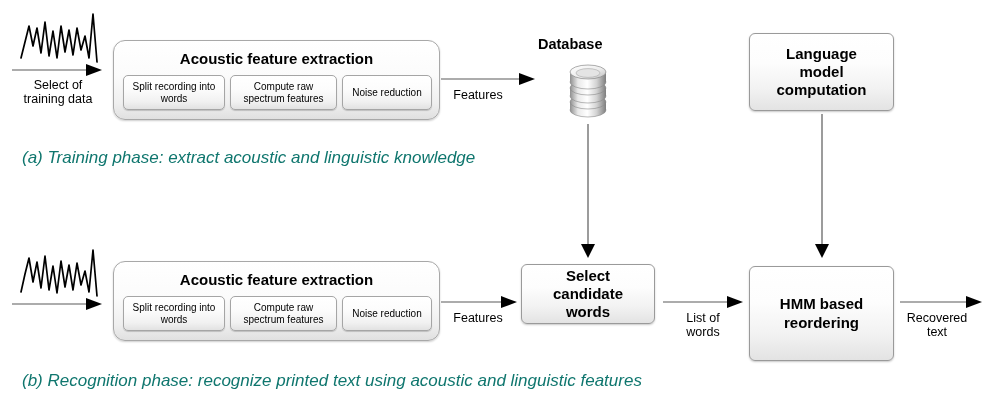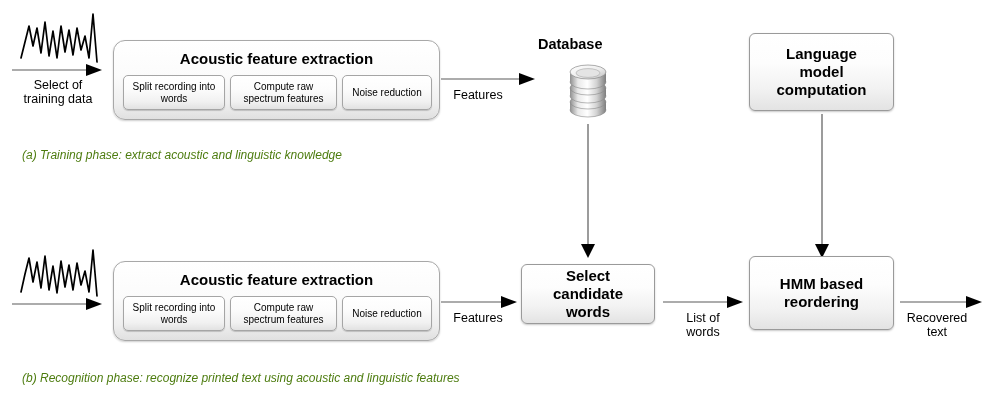--- a/index.html
+++ b/index.html
@@ -76,22 +76,22 @@
     white-space: pre-line;
   }
   .db-title {
     font-weight: bold;
     font-size: 14.5px;
     color: #000;
     text-align: left;
   }
   .phase-caption {
     font-style: italic;
-    font-size: 12px;
-    color: #4d7c0f;
+    font-size: 17px;
+    color: #0f766e;
     white-space: nowrap;
   }
 
   svg { display: block; overflow: visible; }
 </style>
 </head>
 <body>
 
 <div id="canvas">
 
@@ -232,21 +232,21 @@
 
   <div class="abs" style="left:663px; top:294px; width:82px; height:16px;">
     <svg width="82" height="16" viewBox="0 0 82 16">
       <line x1="0" y1="8" x2="66" y2="8" stroke="#5a5a5a" stroke-width="1.2"></line>
       <polygon points="64,2 80,8 64,14" fill="#000"></polygon>
     </svg>
   </div>
   <div class="abs edge-label" style="left:667px; top:311px; width:72px;">List of
 words</div>
 
-  <div class="abs rbox" style="left:749px; top:256px; width:145px; height:74px; display:flex; align-items:center; justify-content:flex-start;">
+  <div class="abs rbox" style="left:749px; top:266px; width:145px; height:95px; display:flex; align-items:center; justify-content:flex-start;">
     <span class="node-label" style="white-space:pre-line;">HMM based
 reordering</span>
   </div>
 
   <div class="abs" style="left:900px; top:294px; width:84px; height:16px;">
     <svg width="84" height="16" viewBox="0 0 84 16">
       <line x1="0" y1="8" x2="68" y2="8" stroke="#5a5a5a" stroke-width="1.2"></line>
       <polygon points="66,2 82,8 66,14" fill="#000"></polygon>
     </svg>
   </div>

